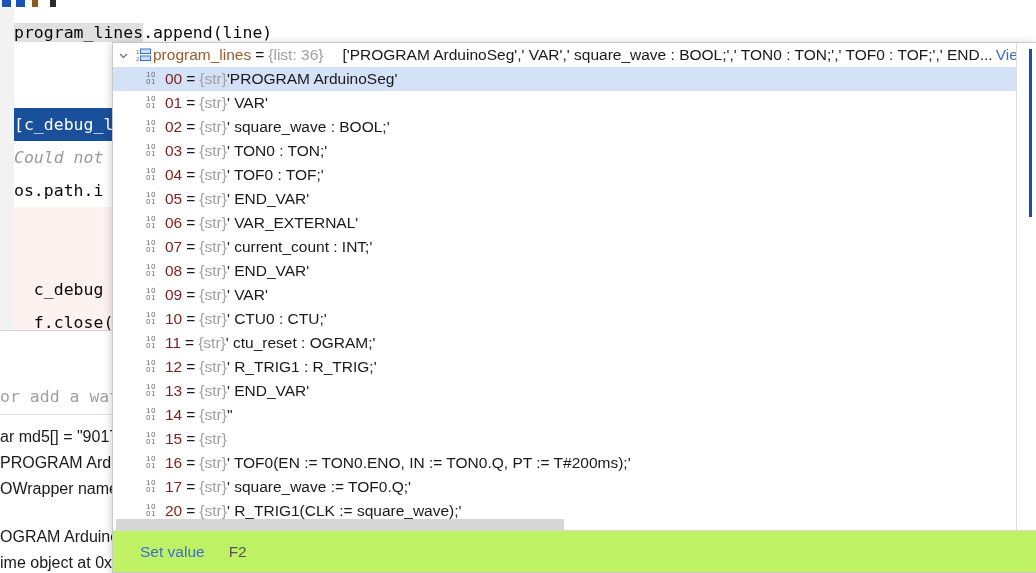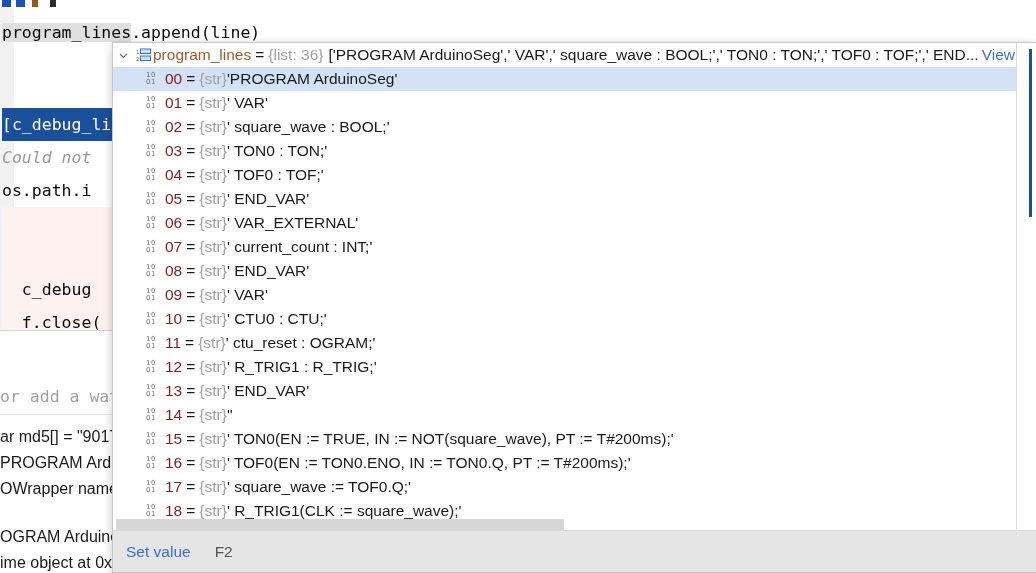--- a/index.html
+++ b/index.html
@@ -37,21 +37,21 @@
     position: absolute; left: 0; top: 8px; width: 1036px; height: 322px;
     background: #ffffff;
     font-family: "DejaVu Sans Mono", monospace;
     font-size: 16.5px;
   }
   .editor-gutter {
     position: absolute; left: 0; top: 0; width: 14px; height: 322px;
     background: #f2f2f2;
   }
   .ed-line {
-    position: absolute; left: 2px; height: 33px; line-height: 33px;
+    position: absolute; left: 14px; height: 33px; line-height: 33px;
     white-space: pre; color: #080808;
   }
   .ed-line .caret-hl { background: #e0e0e0; }
   .ed-line.hl-blue {
     background: #1a4f9c; color: #ffffff; width: 1022px;
   }
   .ed-line.gray-italic { color: #9a9a9a; font-style: italic; }
   .ed-line .kw-blue { color: #0033b3; }
   .ed-line.band-pink { background: #fdf2f0; width: 1022px; }
 
@@ -157,24 +157,24 @@
     width: 20px; bottom: 42px; background: #ffffff;
     border-left: 1px solid #dcdcdc;
   }
   .vscroll-thumb {
     position: absolute; right: 4px; top: 6px;
     width: 3px; height: 168px; background: #1a4f9c;
   }
 
   .popup-footer {
     position: absolute; left: 0; right: 0; bottom: 0; height: 42px;
-    background: #e5e5e5;
+    background: #bef264;
     border-top: 1px solid #d9d9d9;
     display: flex; align-items: center;
-    padding-left: 13px;
+    padding-left: 27px;
     font-size: 15.5px;
   }
   .set-value { color: #3b6fce; cursor: pointer; }
   .fkey { color: #555555; margin-left: 24px; }
 
   
   .page-vscroll {
     position: absolute; right: 0; top: 0; width: 5px; height: 573px;
     background: transparent;
   }
@@ -242,21 +242,21 @@
         <svg width="15" height="14" viewBox="0 0 15 14">
           <text x="0" y="6" font-family="DejaVu Sans, sans-serif" font-size="5.5" fill="#6b6b6b">1</text>
           <text x="0" y="13" font-family="DejaVu Sans, sans-serif" font-size="5.5" fill="#6b6b6b">2</text>
           <rect x="4.5" y="1" width="10" height="4.5" fill="#cfe0f5" stroke="#3b6fce" stroke-width="1"></rect>
           <rect x="4.5" y="8" width="10" height="4.5" fill="#cfe0f5" stroke="#3b6fce" stroke-width="1"></rect>
         </svg>
       </span>
       <span class="var-name">program_lines</span>
       <span class="eqs">=</span>
       <span class="type-tag">{list: 36}</span>
-      <span class="val-text" style="padding-left:5px;">['PROGRAM ArduinoSeg',' VAR','  square_wave : BOOL;','  TON0 : TON;','  TOF0 : TOF;',' END...</span>
+      <span class="val-text" style="padding-left:19px;">['PROGRAM ArduinoSeg',' VAR','  square_wave : BOOL;','  TON0 : TON;','  TOF0 : TOF;',' END...</span>
       <span class="view-link" style="padding-left:3px;">View</span>
     </div>
 
     <div class="popup-body">
       <div id="rows">
           <div class="row sel">
             <span class="numglyph">
               <span>10</span>
               <span>01</span>
             </span>
@@ -406,21 +406,20 @@
             <span class="val-text">''</span>
           </div>
           <div class="row">
             <span class="numglyph">
               <span>10</span>
               <span>01</span>
             </span>
             <span class="idx">15</span>
             <span class="eqs">=</span>
             <span class="type-tag">{str}</span>
-            <span class="val-text">' TON0(EN := TRUE, IN := NOT(square_wave), PT := T#200ms);'</span>
           </div>
           <div class="row">
             <span class="numglyph">
               <span>10</span>
               <span>01</span>
             </span>
             <span class="idx">16</span>
             <span class="eqs">=</span>
             <span class="type-tag">{str}</span>
             <span class="val-text">' TOF0(EN := TON0.ENO, IN := TON0.Q, PT := T#200ms);'</span>
@@ -433,21 +432,21 @@
             <span class="idx">17</span>
             <span class="eqs">=</span>
             <span class="type-tag">{str}</span>
             <span class="val-text">' square_wave := TOF0.Q;'</span>
           </div>
           <div class="row">
             <span class="numglyph">
               <span>10</span>
               <span>01</span>
             </span>
-            <span class="idx">18</span>
+            <span class="idx">20</span>
             <span class="eqs">=</span>
             <span class="type-tag">{str}</span>
             <span class="val-text">' R_TRIG1(CLK := square_wave);'</span>
           </div>
         </div>
       <div class="hscroll"></div>
     </div>
 
     <div class="vscroll-track">
       <div class="vscroll-thumb"></div>

